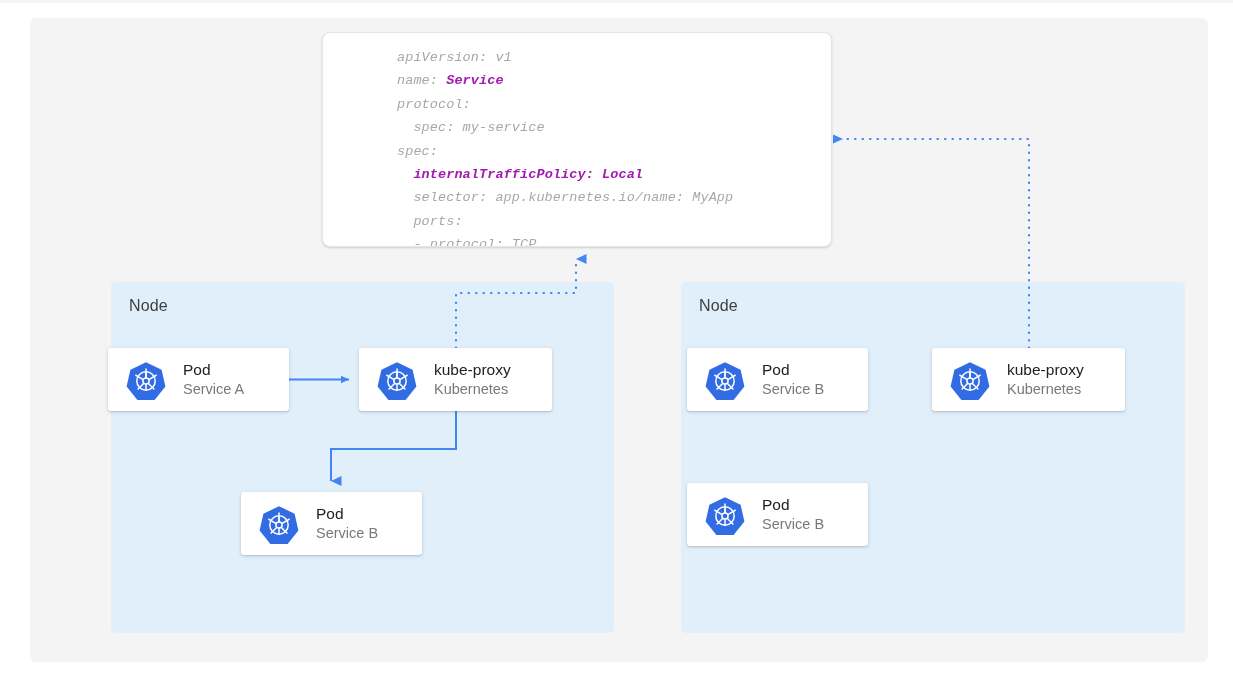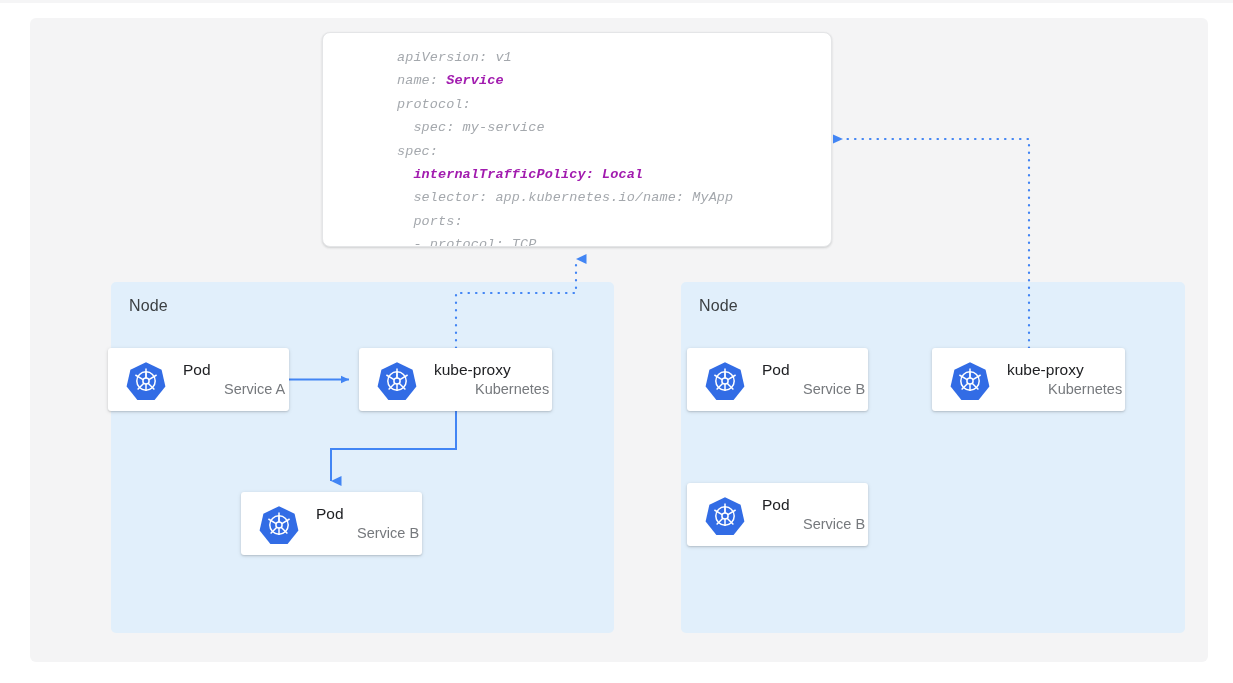--- a/index.html
+++ b/index.html
@@ -110,21 +110,20 @@
   }
   .card .title {
     font-size: 15.5px;
     color: #202124;
     font-family: "Liberation Sans", sans-serif;
   }
   .card .subtitle {
     font-size: 14.5px;
     color: #76797d;
     font-family: "Liberation Sans", sans-serif;
-    margin-left: 41px;
   }
 
   
   #card-pod-a       { left: 108px; top: 348px; width: 181px; height: 63px; }
   #card-kubeproxy-a { left: 359px; top: 348px; width: 193px; height: 63px; }
   #card-pod-b-left  { left: 241px; top: 492px; width: 181px; height: 63px; }
   
   #card-pod-b-r1    { left: 687px; top: 348px; width: 181px; height: 63px; }
   #card-kubeproxy-b { left: 932px; top: 348px; width: 193px; height: 63px; }
   #card-pod-b-r2    { left: 687px; top: 483px; width: 181px; height: 63px; }

